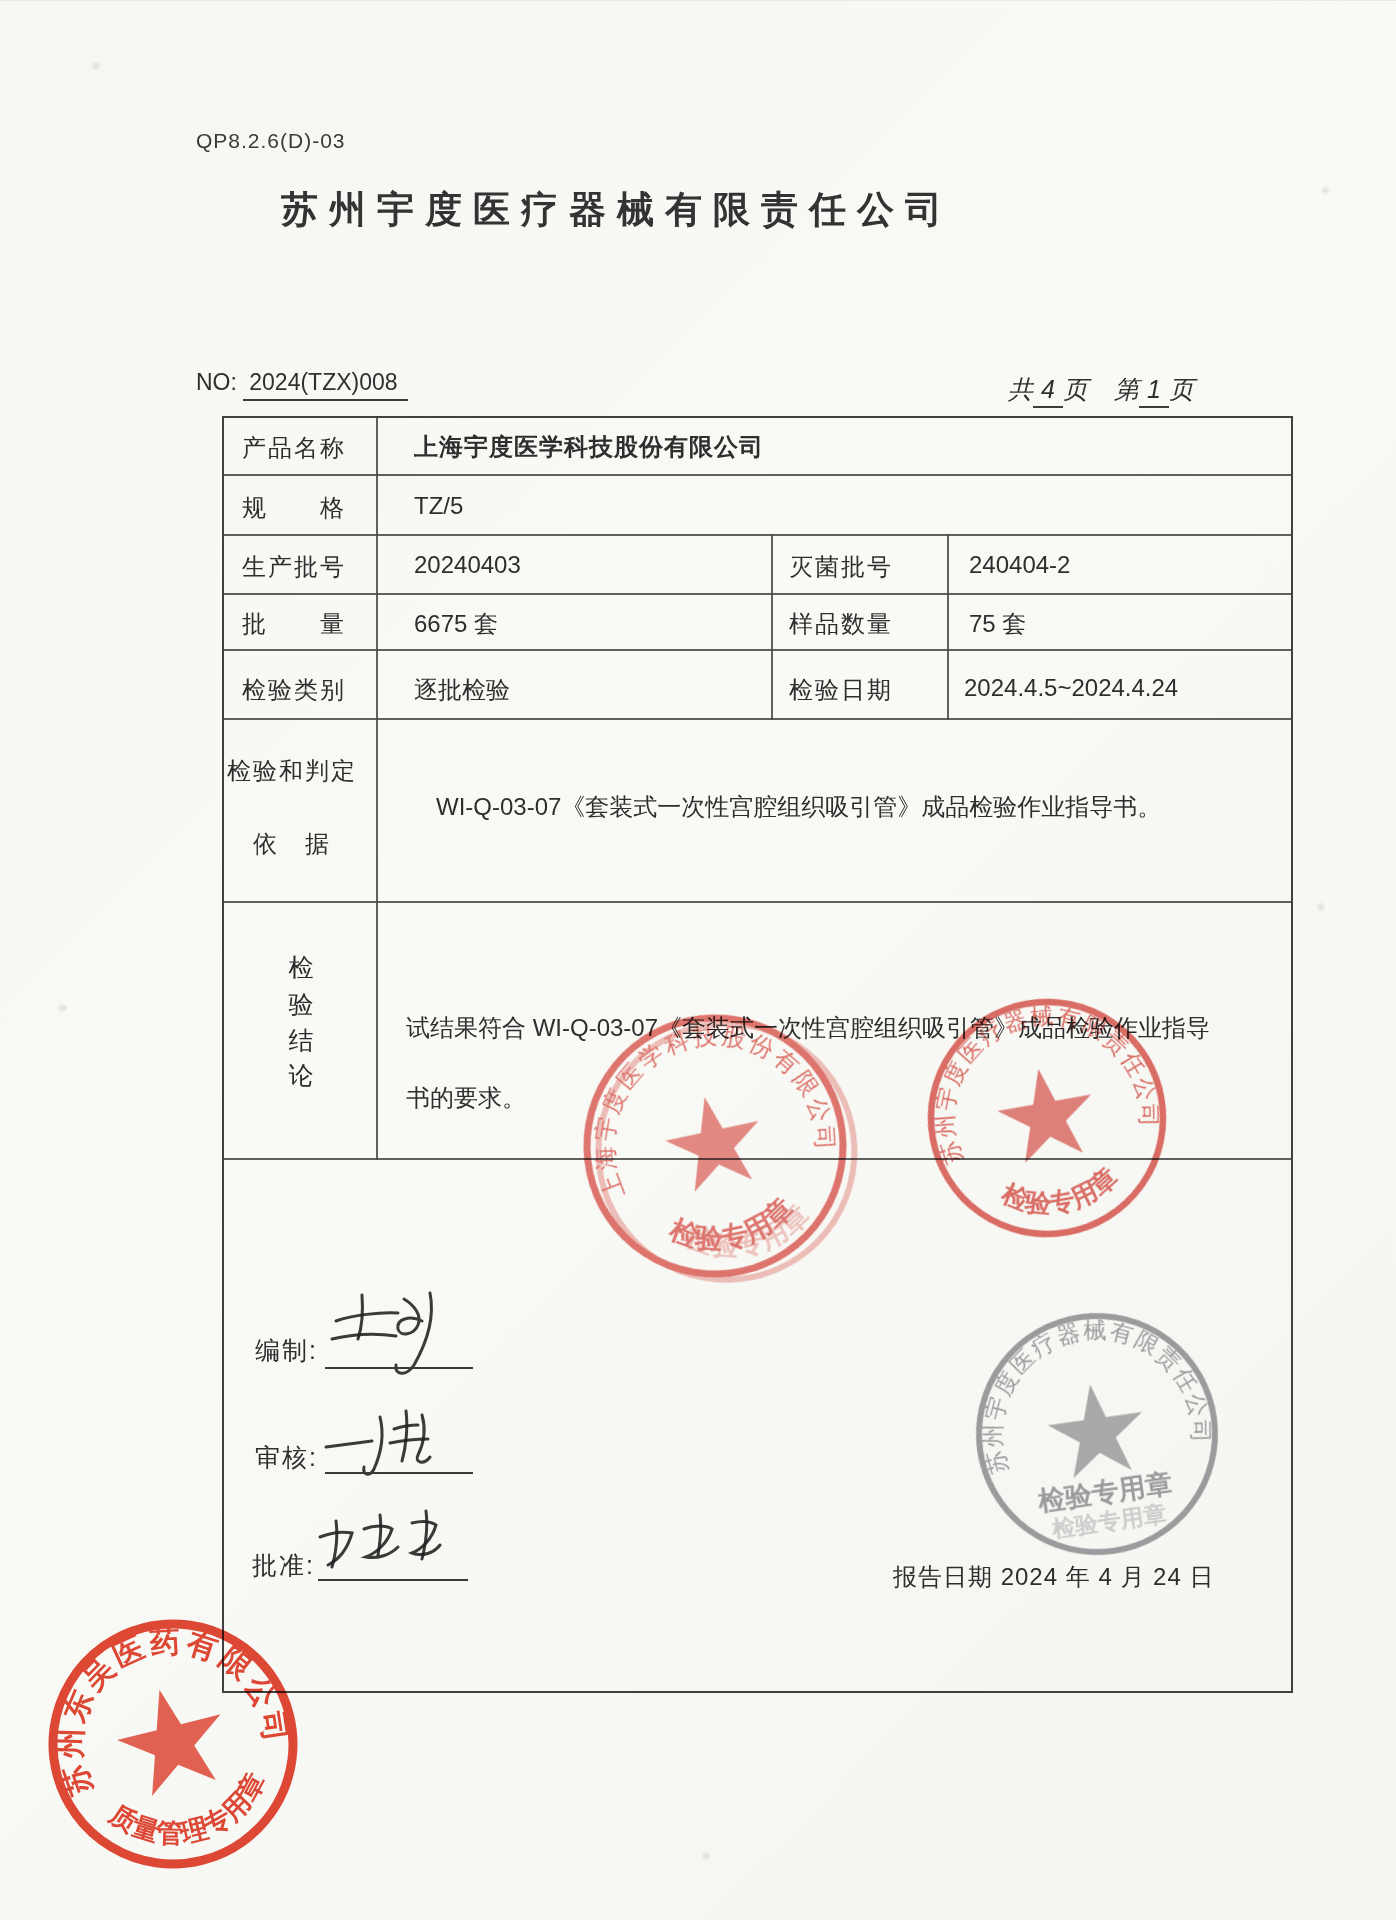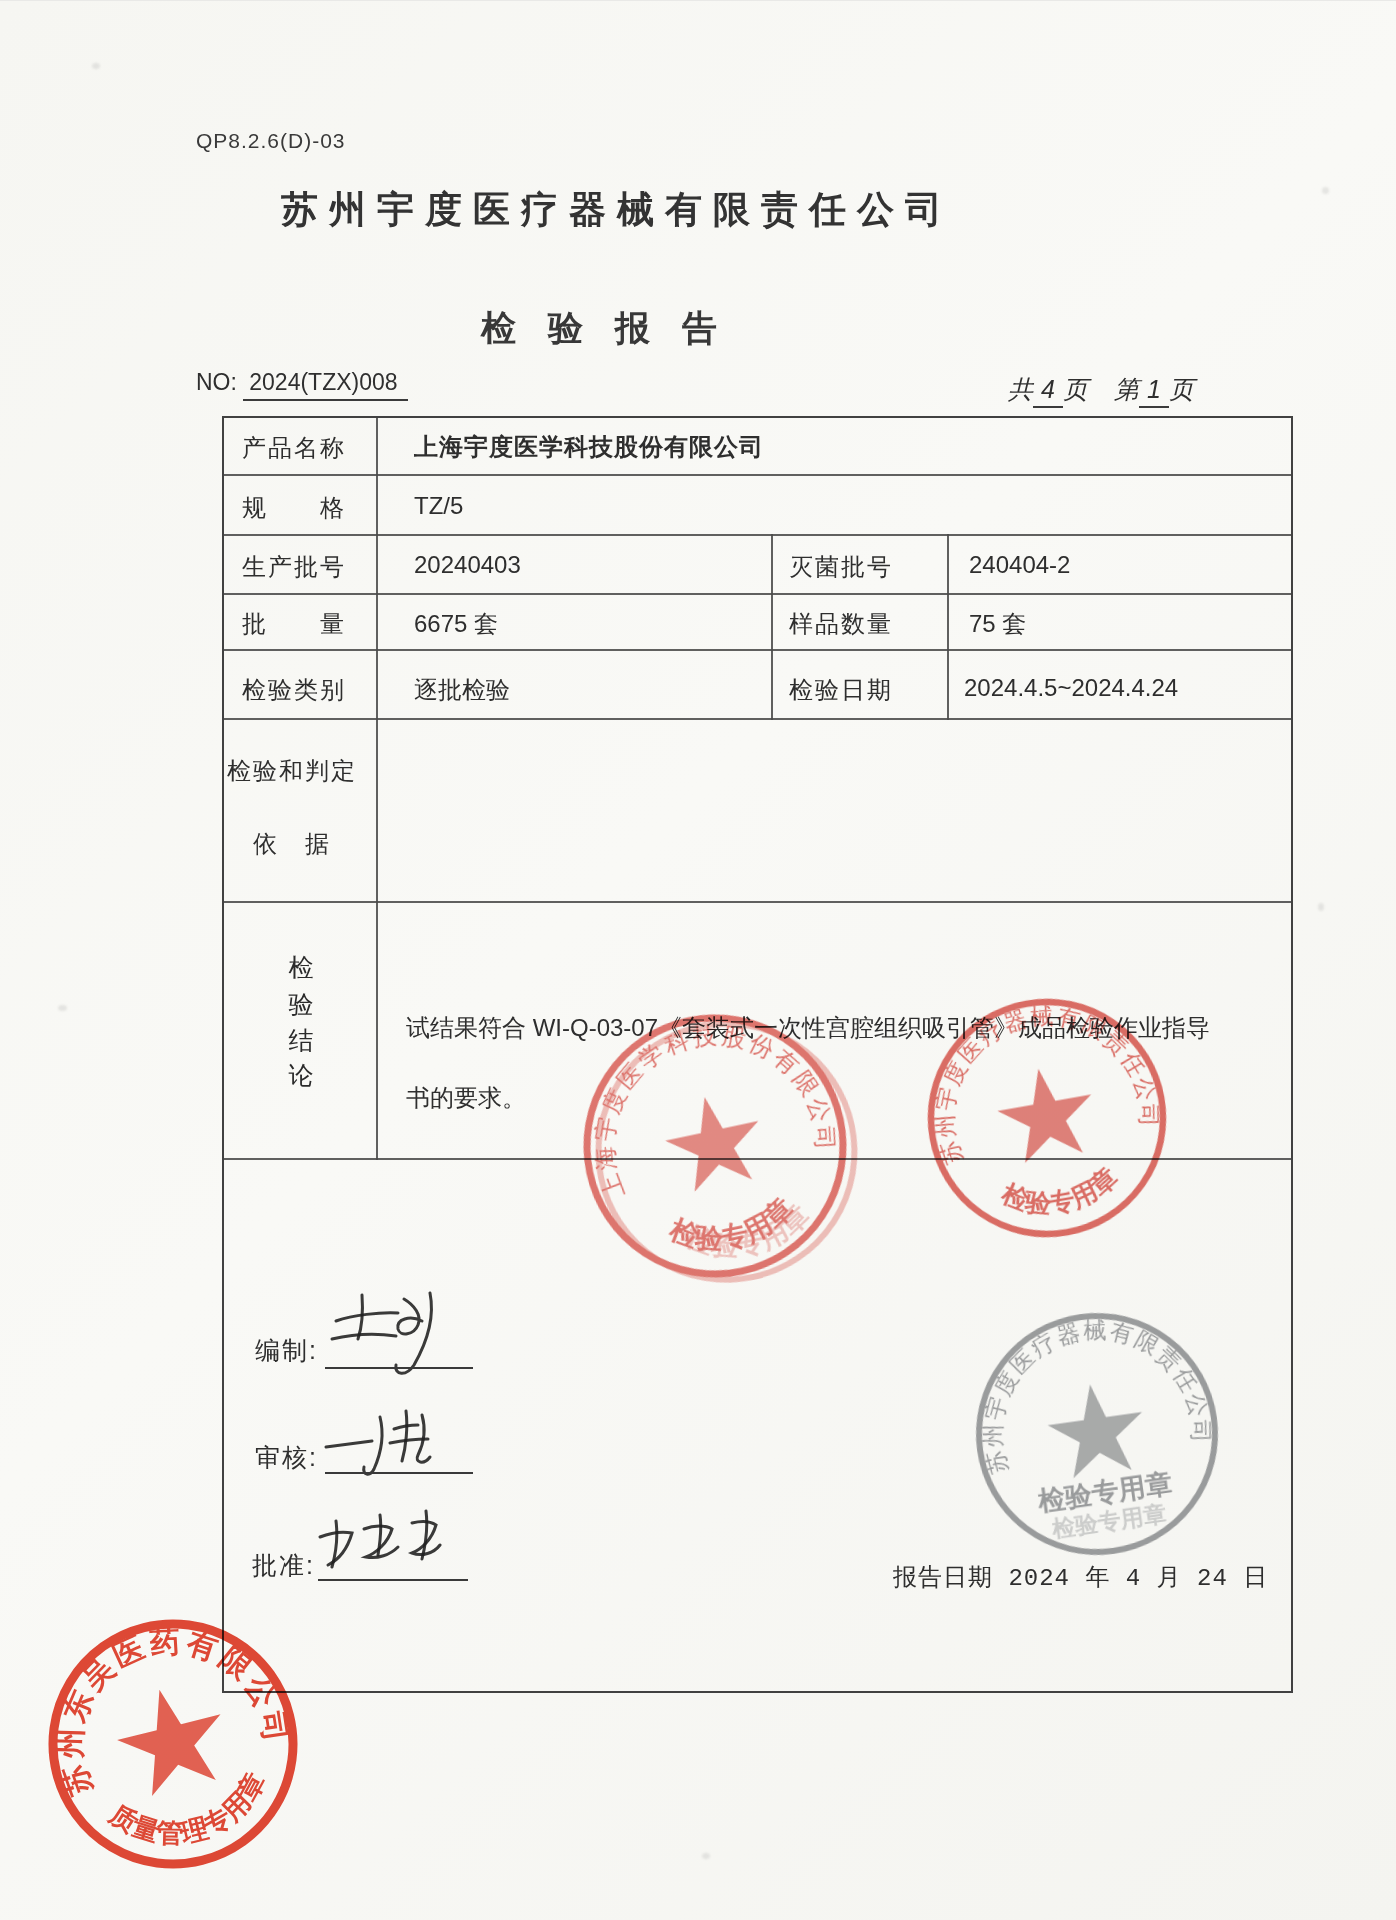--- a/index.html
+++ b/index.html
@@ -25,21 +25,21 @@
   .vline{width:2px;}
   .cell{position:absolute;font-size:24px;white-space:pre;color:#2e2e2e;}
   .lbl{letter-spacing:2px;}
   .ctr{text-align:center;left:0;width:136px;}
   .vchar{position:absolute;left:0;width:154px;text-align:center;font-size:25px;letter-spacing:0;}
 
   
   .sig-label{font-size:25px;letter-spacing:2px;color:#2e2e2e;}
   .sig-line{height:2px;background:#3a3a3a;}
   .sig-svg path{fill:none;stroke:#1f1f1f;stroke-width:3;stroke-linecap:round;opacity:.88;}
-  .report-date{left:893px;top:1560px;font-size:24px;letter-spacing:1px;color:#2e2e2e;white-space:nowrap;font-family:Liberation Mono, monospace;}
+  .report-date{left:893px;top:1560px;font-size:24px;letter-spacing:1px;color:#2e2e2e;white-space:nowrap;}
 
   
   .stamp{position:absolute;mix-blend-mode:multiply;}
   .stamp .ring{fill:none;stroke:currentColor;}
   .stamp .star{fill:currentColor;opacity:.85;}
   .stamp text{fill:currentColor;font-family:"Liberation Sans","DejaVu Sans",sans-serif;}
   .stamp textPath{text-anchor:middle;}
   .stamp-mid-left{color:#dd564e;opacity:.8;filter:blur(.6px);transform:rotate(-12deg);}
   .stamp-mid-right{color:#da4f46;opacity:.82;filter:blur(.4px);transform:rotate(-10deg);}
   .stamp-bottom-right{color:#8e9094;opacity:.85;filter:blur(.5px);transform:rotate(-8deg);}
@@ -47,21 +47,20 @@
 
   .speck{position:absolute;border-radius:50%;background:rgba(60,60,60,.10);filter:blur(1px);}
 </style>
 </head>
 <body>
 
 <div class="sheet">
 
   <div class="abs doc-code">QP8.2.6(D)-03</div>
   <div class="abs company">苏州宇度医疗器械有限责任公司</div>
-  <div class="abs rpt-title">检验报告</div>
 
   <div class="abs no-line"><span>NO:</span> <span class="uval">2024(TZX)008</span></div>
 
   <div class="abs pages-line"><span>共</span><span class="pg-num">4</span><span>页</span><span class="pg-gap"></span><span>第</span><span class="pg-num">1</span><span>页</span></div>
 
   <div class="abs tbl">
     <div class="hline" style="top:56px"></div>
     <div class="hline" style="top:116px"></div>
     <div class="hline" style="top:175px"></div>
     <div class="hline" style="top:231px"></div>
@@ -88,20 +87,21 @@
     <div class="cell lbl" style="left:565px;top:190px">样品数量</div>
     <div class="cell" style="left:745px;top:190px">75 套</div>
 
     <div class="cell lbl" style="left:18px;top:256px">检验类别</div>
     <div class="cell" style="left:190px;top:256px">逐批检验</div>
     <div class="cell lbl" style="left:565px;top:256px">检验日期</div>
     <div class="cell" style="left:740px;top:256px">2024.4.5~2024.4.24</div>
 
     <div class="cell lbl ctr" style="top:337px">检验和判定</div>
     <div class="cell lbl ctr" style="top:410px">依　据</div>
+    <div class="cell" style="left:212px;top:373px">WI-Q-03-07《套装式一次性宫腔组织吸引管》成品检验作业指导书。</div>
 
     <div class="vchar" style="top:533px">检</div>
     <div class="vchar" style="top:570px">验</div>
     <div class="vchar" style="top:606px">结</div>
     <div class="vchar" style="top:641px">论</div>
     <div class="cell" style="left:182px;top:594px">试结果符合 WI-Q-03-07《套装式一次性宫腔组织吸引管》成品检验作业指导</div>
     <div class="cell" style="left:182px;top:664px">书的要求。</div>
   </div>
 
   <div class="abs sig-label" style="left:255px;top:1333px">编制:</div>

